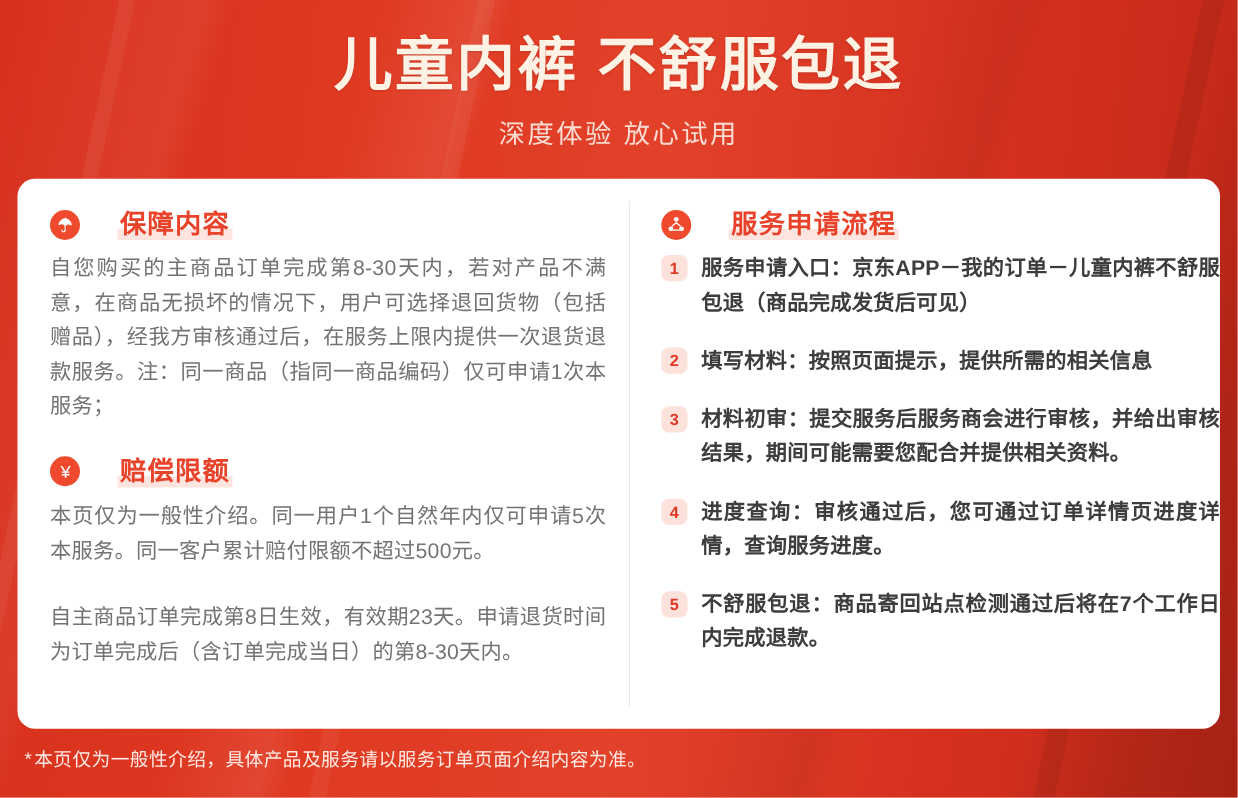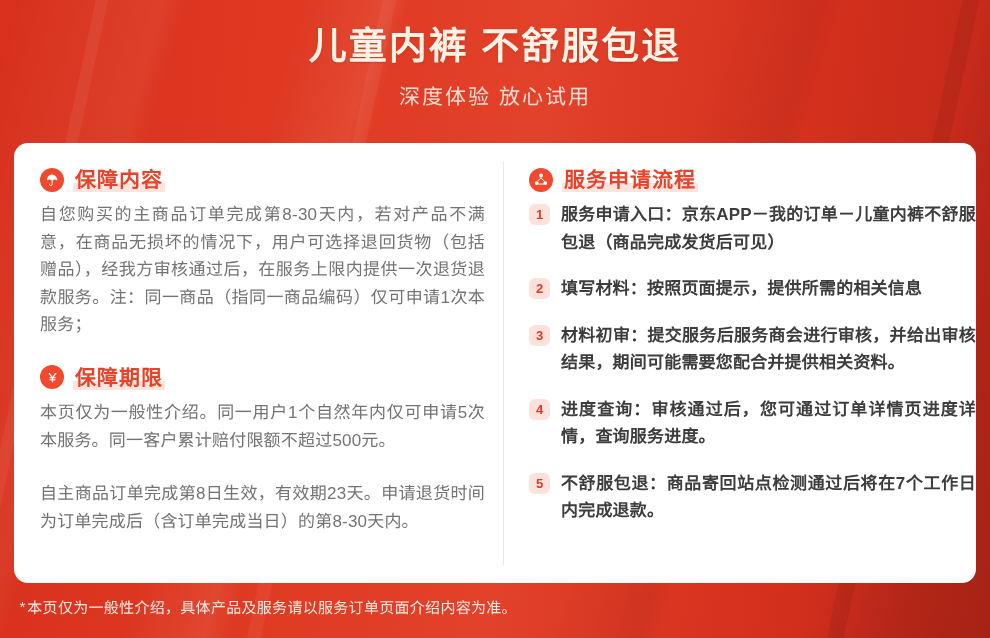--- a/index.html
+++ b/index.html
@@ -50,21 +50,21 @@
   
   #header {
     position: absolute;
     top: 0; left: 0; right: 0;
     height: 143px;
     text-align: center;
     z-index: 3;
   }
   #main-title {
     margin-top: 24px;
-    font-size: 38px;
+    font-size: 47px;
     font-weight: bold;
     color: #fdf2e4;
     letter-spacing: 2px;
     line-height: 1.18;
     text-shadow: 0 1px 2px rgba(120,20,10,0.25);
   }
   #sub-title {
     margin-top: 11px;
     font-size: 21px;
     color: #fbdcd2;
@@ -109,20 +109,21 @@
     margin-bottom: 9px;
   }
   .sec-title {
     position: relative;
     font-size: 21px;
     font-weight: bold;
     color: #e8432a;
     letter-spacing: 1px;
     line-height: 1.2;
     padding: 0 2px;
+    margin-left: 21px;
   }
   .sec-title::before {
     content: "";
     position: absolute;
     left: 0; right: 0;
     bottom: 0;
     height: 9px;
     background: #fde4de;
     z-index: -1;
   }
@@ -219,21 +220,21 @@
       <div class="sec-body">自您购买的主商品订单完成第8-30天内，若对产品不满意，在商品无损坏的情况下，用户可选择退回货物（包括赠品），经我方审核通过后，在服务上限内提供一次退货退款服务。注：同一商品（指同一商品编码）仅可申请1次本服务；</div>
     </div>
 
     <div class="sec-block">
       <div class="sec-head">
         <span class="icon-badge">
           <svg width="15" height="15" viewBox="0 0 24 24" aria-hidden="true">
             <path d="M12 11.1 7.8 4.6H5.3l4.6 6.9H7.1v1.7h3.8v1.6H7.1v1.7h3.8v3h2.2v-3h3.8v-1.7h-3.8v-1.6h3.8v-1.7h-2.8l4.6-6.9h-2.5L12 11.1z" fill="#ffffff"></path>
           </svg>
         </span>
-        <span class="sec-title">保障期限</span>
+        <span class="sec-title">赔偿限额</span>
       </div>
       <div class="sec-body">本页仅为一般性介绍。同一用户1个自然年内仅可申请5次本服务。同一客户累计赔付限额不超过500元。</div>
     </div>
 
     <div class="sec-block" id="sec-period">
       <div class="sec-body">自主商品订单完成第8日生效，有效期23天。申请退货时间为订单完成后（含订单完成当日）的第8-30天内。</div>
     </div>
 
   </div>
 

